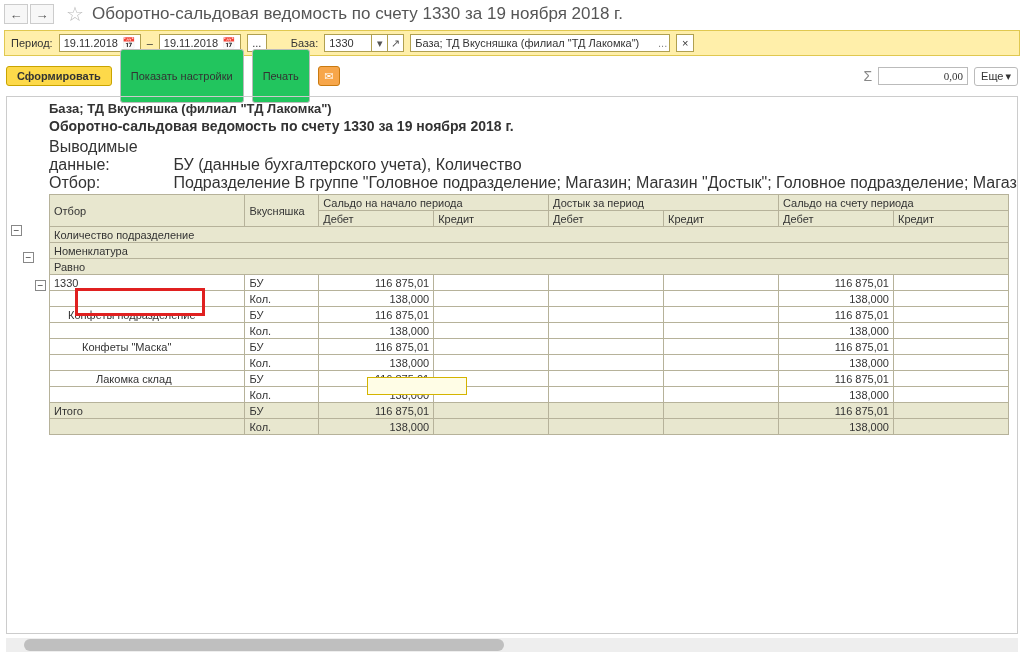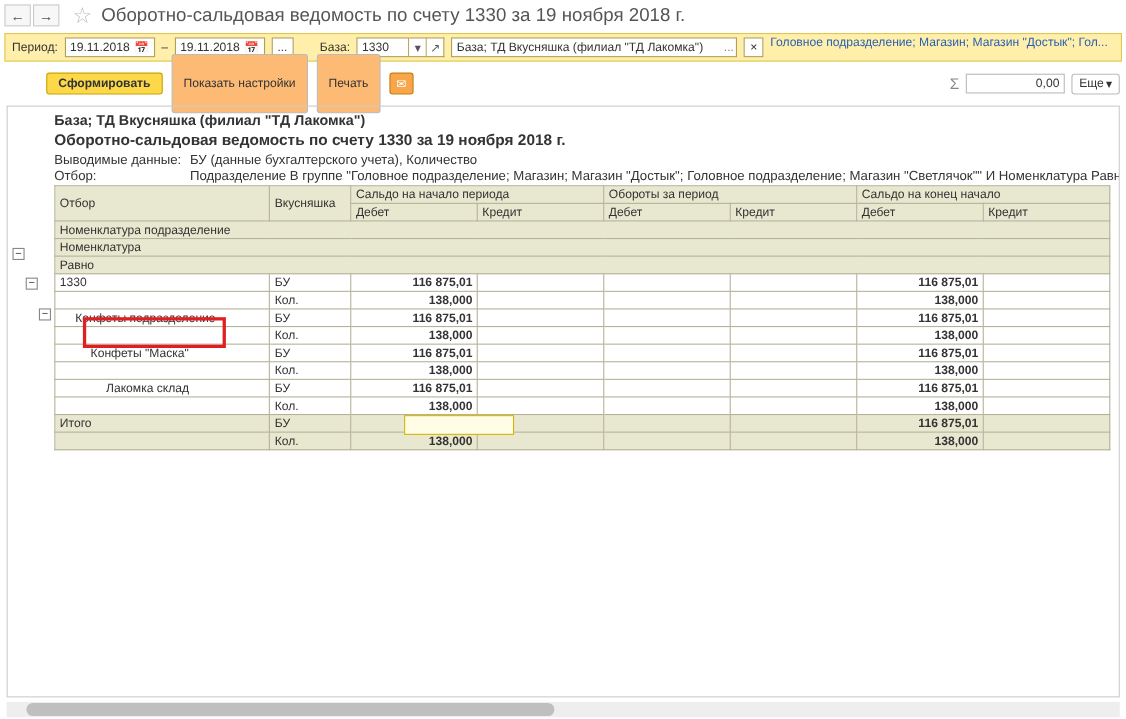--- a/index.html
+++ b/index.html
@@ -54,73 +54,73 @@
   .account-input { width:48px; }
   .account-group { display:flex; }
   .account-group .mini { width:16px; border-left:none; text-align:center; cursor:pointer; color:#555; justify-content:center; }
   .ellips-btn { width:20px; text-align:center; cursor:pointer; justify-content:center; }
   .org-input { width:260px; position:relative; }
   .org-input .ell { position:absolute; right:2px; color:#888; }
   .x-btn { width:18px; cursor:pointer; justify-content:center; }
 
   .action-bar {
     display:flex; align-items:center; gap:8px;
-    padding: 6px 6px; height:32px;margin-left:36px;
+    padding: 6px 6px; height:32px;
   }
   .btn-yellow {
     background:#fdd94a; border:1px solid #c9a400;
     padding:3px 10px; border-radius:3px; font-weight:bold; cursor:pointer;
   }
   .btn-plain {
-    background:#fdba74; border:1px solid #bbb; padding:20px 10px; border-radius:3px; cursor:pointer;
+    background:#22c55e; border:1px solid #bbb; padding:20px 10px; border-radius:3px; cursor:pointer;
   }
   .btn-square {
     background:#f7a64a; border:1px solid #c97a10; width:22px; height:20px; border-radius:3px; cursor:pointer;
     display:inline-flex; align-items:center; justify-content:center; color:#fff;
   }
   .right-tools {
     margin-left:auto; display:flex; align-items:center; gap:6px;
   }
   .sigma { color:#888; font-size:14px; }
   .sum-field {
     width:90px; height:18px; border:1px solid #bbb; text-align:right; padding:0 4px;
-    display:inline-flex; align-items:center; justify-content:flex-end;
+    display:inline-flex; align-items:center; justify-content:flex-end;font-family:Liberation Serif, serif;
   }
   .more-btn {
     border:1px solid #bbb; padding:2px 6px; border-radius:3px; cursor:pointer; display:inline-flex; align-items:center; gap:2px;
   }
 
   .report-area {
     position:absolute;
     left:6px; right:6px; top:96px; bottom:20px;
     border:1px solid #ccc;
     overflow:auto;
     padding:4px 4px 20px 42px;
     font-size:11px;
   }
   .report-title-bold { font-weight:bold; font-size:13px; }
   .report-subtitle-bold { font-weight:bold; font-size:14px; margin:2px 0 4px 0;}
-  .meta-row { font-size:12px; color:#333; }
+  .meta-row { font-size:16px; color:#333; }
   .meta-row .ml { display:inline-block; width:120px; }
   .nowrap { white-space:nowrap; }
 
   table.rep {
     border-collapse:collapse;
     margin-top:2px;
     width:960px;
   }
   table.rep td, table.rep th {
     border:1px solid #b6b29a;
     padding:1px 4px;
     height:16px;
     font-size:11px;
     white-space:nowrap;
   }
   .hdr { background:#e8e7cf; font-weight:normal; }
-  .num { text-align:right;font-weight:bold; }
+  .num { text-align:right; }
   .total-row td { background:#e8e7cf; }
   .highlight {
     position:absolute;
     border:3px solid #e02020;
     pointer-events:none;
   }
   .yellow-box {
     position:absolute;
     border:1px solid #d4b400;
     background:#fffde6;
@@ -175,23 +175,20 @@
       </span>
       <span class="input mini">▾</span>
       <span class="input mini">↗</span>
     </span>
 
     <span class="input org-input">
       <span>База; ТД Вкусняшка (филиал "ТД Лакомка")</span>
       <span class="ell">...</span>
     </span>
     <span class="input x-btn">×</span>
-  </div>
-  <div class="filter-row2">
-    <a href="#">Головное подразделение; Магазин; Магазин "Достык"; Гол...</a>
   </div>
 </div>
 
 <div class="action-bar">
   <span class="btn-yellow">Сформировать</span>
   <span class="btn-plain">Показать настройки</span>
   <span class="btn-plain">Печать</span>
   <span class="btn-square">✉</span>
   <div class="right-tools">
     <span class="sigma">Σ</span>
@@ -219,33 +216,33 @@
     <span class="ml">Отбор:</span>
     <span>Подразделение В группе "Головное подразделение; Магазин; Магазин "Достык"; Головное подразделение; Магазин "Светлячок"" И Номенклатура Равно "Конфеты "Маска"" И Склады Равно "Основн</span>
   </div>
 
   <table class="rep">
     <tbody>
         <tr>
       <td class="hdr" rowspan="2" style="width:170px">Отбор</td>
       <td class="hdr" rowspan="2" style="width:48px">Вкусняшка</td>
       <td class="hdr" colspan="2">Сальдо на начало периода</td>
-      <td class="hdr" colspan="2">Обороты за период</td>
-      <td class="hdr" colspan="2">Сальдо на конец начало</td>
+      <td class="hdr" colspan="2">Достык за период</td>
+      <td class="hdr" colspan="2">Сальдо на счету периода</td>
     </tr>
     <tr>
       <td class="hdr" style="width:100px">Дебет</td>
       <td class="hdr" style="width:100px">Кредит</td>
       <td class="hdr" style="width:100px">Дебет</td>
       <td class="hdr" style="width:100px">Кредит</td>
       <td class="hdr" style="width:100px">Дебет</td>
       <td class="hdr" style="width:100px">Кредит</td>
     </tr>
     <tr>
-          <td class="hdr" colspan="8">Номенклатура подразделение</td>
+          <td class="hdr" colspan="8">Количество подразделение</td>
         </tr>
     <tr>
           <td class="hdr" colspan="8">Номенклатура</td>
         </tr>
     <tr>
           <td class="hdr" colspan="8">Равно</td>
         </tr>
 
     <tr>
       <td>1330</td>

